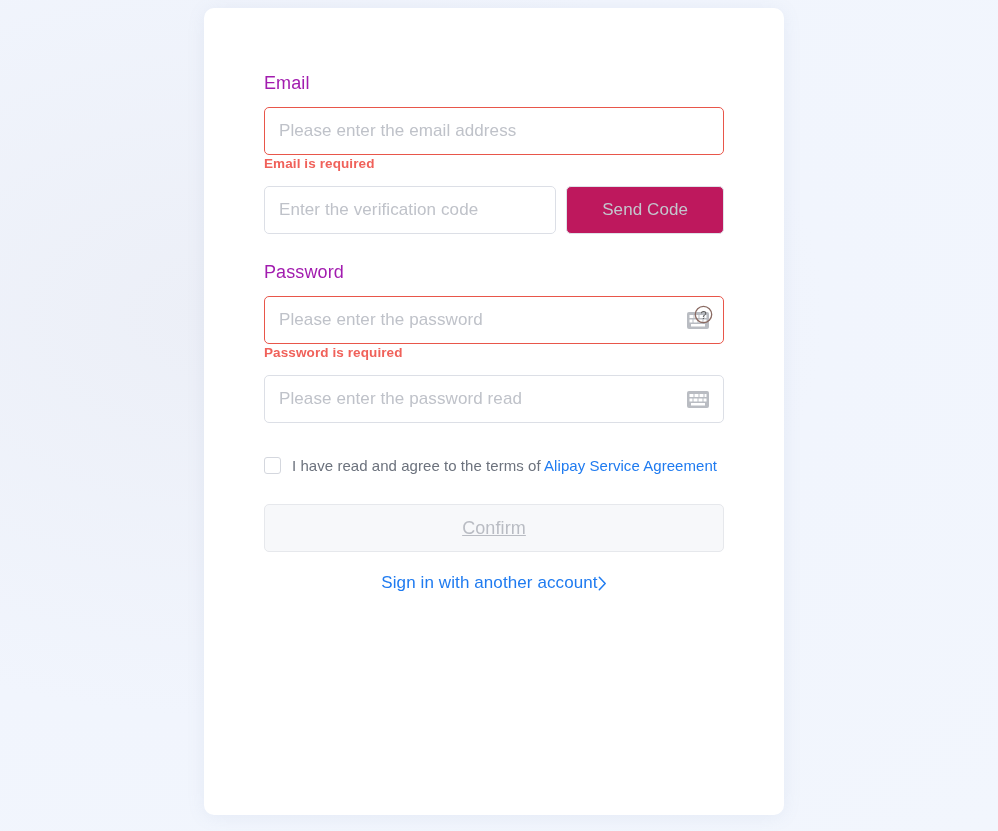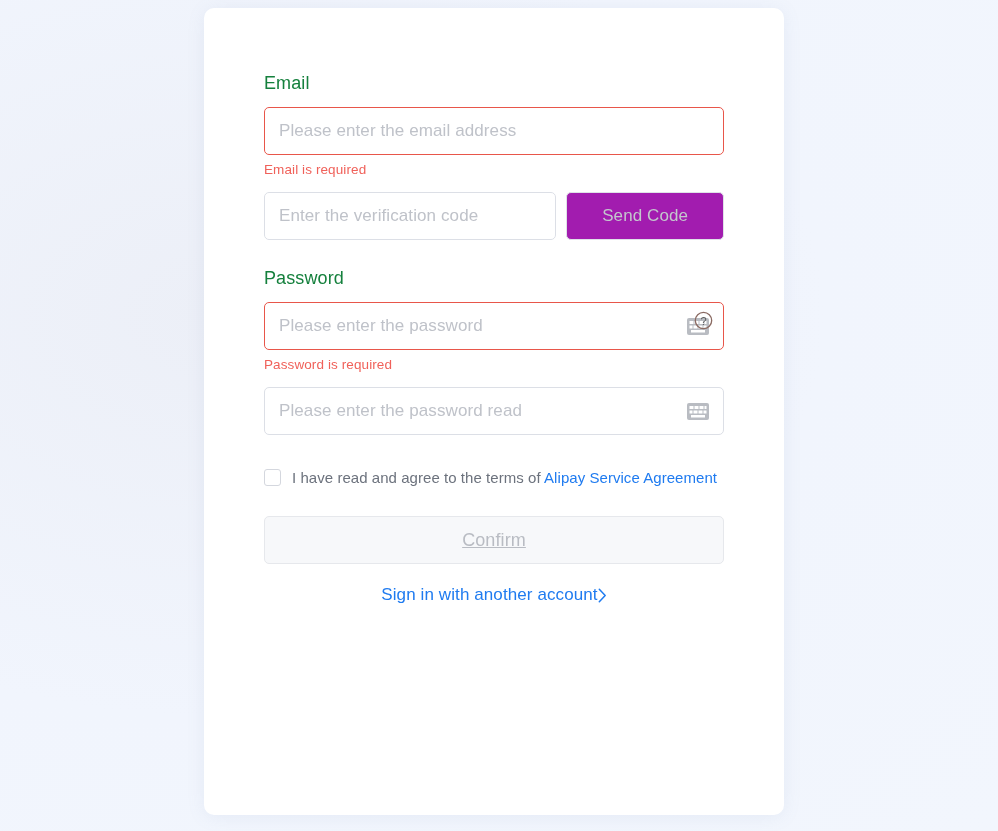--- a/index.html
+++ b/index.html
@@ -33,21 +33,21 @@
   .form {
     position: absolute;
     left: 60px;
     top: 0;
     width: 460px;
   }
 
   
   .field-label {
     font-size: 18px;
-    color: #15803d;
+    color: #a21caf;
     line-height: 22px;
     letter-spacing: 0.1px;
   }
 
   
   .input-box {
     width: 460px;
     height: 48px;
     border: 1px solid #dcdfe6;
     border-radius: 5px;
@@ -80,21 +80,21 @@
     display: flex;
     gap: 10px;
   }
   .code-input { width: 303px; }
 
   .send-code-btn {
     width: 164px;
     height: 48px;
     border: 1px solid #dfe2e8;
     border-radius: 5px;
-    background: #a21caf;
+    background: #be185d;
     color: #c3c6cd;
     font-family: "Liberation Sans", sans-serif;
     font-size: 17px;
     letter-spacing: 0.1px;
     display: flex;
     align-items: center;
     justify-content: center;
     cursor: default;
   }
 
@@ -164,21 +164,21 @@
     color: #1f7bf0;
     text-decoration: none;
     cursor: pointer;
     display: inline-flex;
     align-items: center;
   }
 
   
   .mt-64 { margin-top: 64px; }
   .mt-13 { margin-top: 13px; }
-  .mt-6  { margin-top: 6px; }
+  .mt-6  { margin-top: 0; font-weight: bold; }
   .mt-18 { margin-top: 18px; }
   .mt-27 { margin-top: 27px; }
   .mt-21 { margin-top: 21px; }
   .mt-23 { margin-top: 23px; }
   .mt-30 { margin-top: 18px; text-decoration: underline; }
 </style>
 </head>
 <body>
 
 <div class="card">

